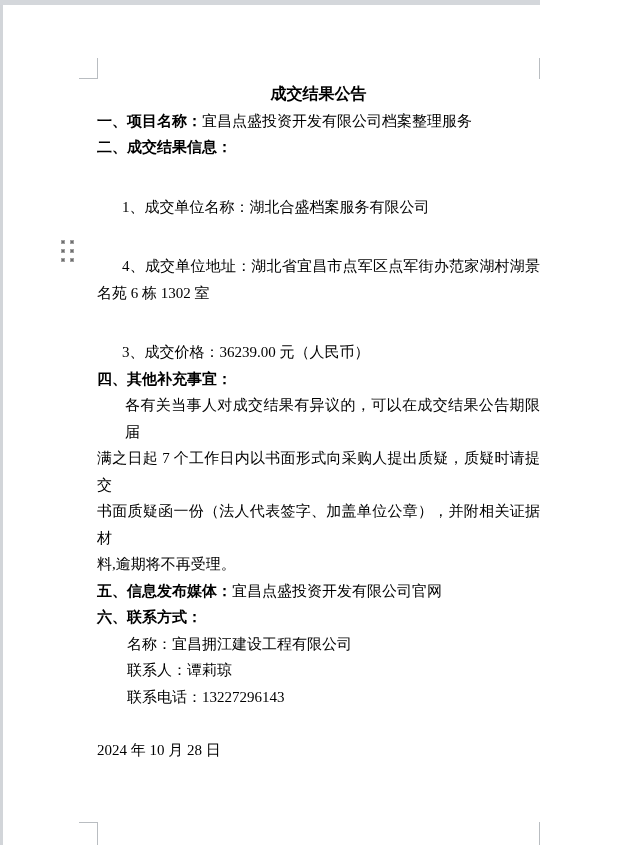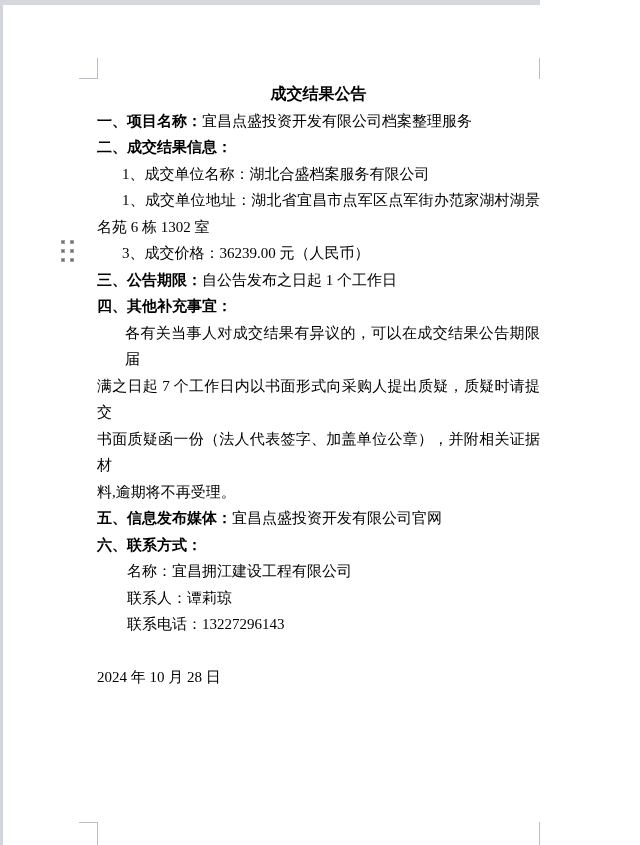--- a/index.html
+++ b/index.html
@@ -28,21 +28,21 @@
     column-gap:5px;row-gap:5px;cursor:move;}
   .dot{width:4px;height:4px;background:#6e6e6e;box-shadow:inset 0 0 0 1px #a0a0a0;}
 
   
   .content{position:absolute;left:97px;top:81px;width:443px;
     font-size:15px;line-height:26.5px;color:#000;}
   .line{white-space:nowrap;font-family:Liberation Serif, serif;}
   .wrapline{white-space:normal;}
   .title-line{text-align:center;font-weight:bold;font-size:16px;white-space:nowrap;}
   .b{font-weight:bold;}
-  .ind25{padding-left:25px;}
+  .ind25{padding-left:25px;margin-top:33px;}
   .ind28{padding-left:28px;}
   .ind30{padding-left:30px;}
   .jl{text-align:justify;text-align-last:justify;white-space:normal;}
   .blank{height:26.5px;}
   .date-line{text-align:left;white-space:nowrap;}
 </style>
 </head>
 <body>
 
 <div class="page">
@@ -68,27 +68,26 @@
   <div class="content">
 
     <div class="title-line">成交结果公告</div>
 
     <div class="line"><span class="b">一、项目名称：</span><span>宜昌点盛投资开发有限公司档案整理服务</span></div>
 
     <div class="line b">二、成交结果信息：</div>
 
     <div class="line ind25">1、成交单位名称：湖北合盛档案服务有限公司</div>
 
-    <div class="wrapline ind25 jl">1、成交单位地址：湖北省宜昌市点军区点军街办范家湖村湖景</div>
+    <div class="wrapline ind25 jl">4、成交单位地址：湖北省宜昌市点军区点军街办范家湖村湖景</div>
 
     <div class="line">名苑 6 栋 1302 室</div>
 
     <div class="line ind25">3、成交价格：36239.00 元（人民币）</div>
 
-    <div class="line"><span class="b">三、公告期限：</span><span>自公告发布之日起 1 个工作日</span></div>
 
     <div class="line b">四、其他补充事宜：</div>
 
     <div class="wrapline ind28 jl">各有关当事人对成交结果有异议的，可以在成交结果公告期限届</div>
     <div class="wrapline jl">满之日起 7 个工作日内以书面形式向采购人提出质疑，质疑时请提交</div>
     <div class="wrapline jl">书面质疑函一份（法人代表签字、加盖单位公章），并附相关证据材</div>
     <div class="line">料,逾期将不再受理。</div>
 
     <div class="line"><span class="b">五、信息发布媒体：</span><span>宜昌点盛投资开发有限公司官网</span></div>
 

